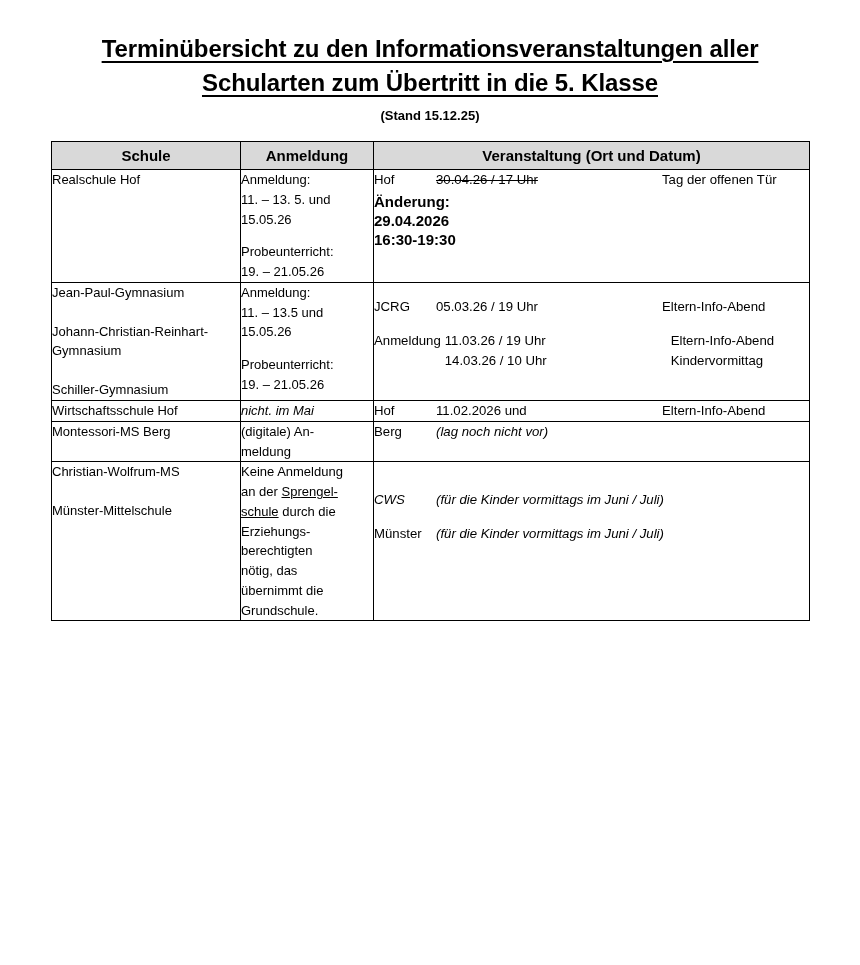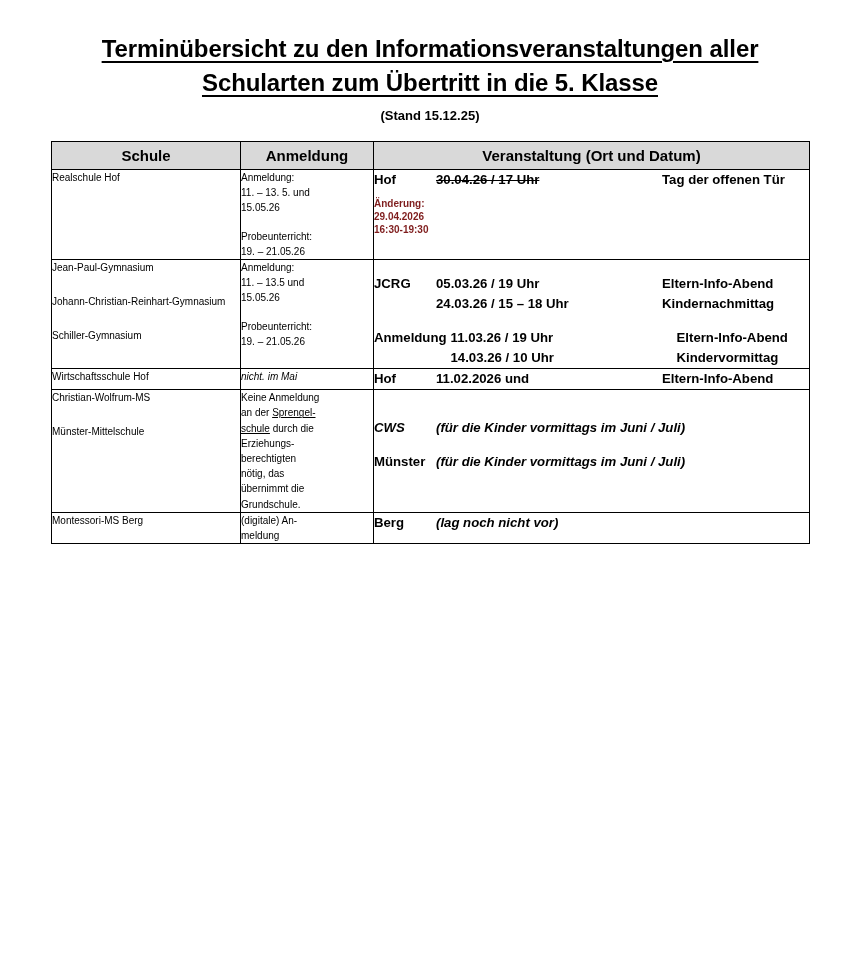--- a/index.html
+++ b/index.html
@@ -70,39 +70,39 @@
     text-align: center;
     height: 27px;
     line-height: 27px;
     padding: 0 4px;
   }
   .col-schule   { width: 189px; }
   .col-anmeld   { width: 133px; }
   .col-veranst  { width: 436px; }
 
   td.c-schule, td.c-anmeld {
-    font-size: 10px;
+    font-size: 13px;
     line-height: 1.52;
     padding: 12px 10px 12px 9px;
   }
   td.c-veranst {
     font-size: 13.2px;
     line-height: 1.52;
     padding: 12px 6px 12px 9px;
   }
 
   .blockgap { height: 13px; }
 
   .school-name + .school-name { margin-top: 19px; }
 
   .it { font-style: italic; }
   .ul { text-decoration: underline; }
 
   
-  .ev-group { display: table; width: 100%; font-weight: bold; }
+  .ev-group { display: table; width: 100%; }
   .ev-row { display: table-row; }
   .ev-loc {
     display: table-cell;
     width: 58px;
     white-space: nowrap;
     padding-right: 4px;
     vertical-align: top;
   }
   .ev-date {
     display: table-cell;
@@ -121,25 +121,25 @@
     white-space: nowrap;
     vertical-align: top;
   }
   .ev-spacer { height: 14px; }
 
   .strike {
     text-decoration: line-through;
     text-decoration-thickness: 1px;
   }
   .change {
-    color: #7f1d1d;
+    color: #000000;
     font-weight: bold;
-    font-size: 10px;
+    font-size: 15px;
     line-height: 1.28;
-    margin-top: 8px;
+    margin-top: 2px;
   }
 </style>
 </head>
 <body>
 
 <div class="page">
 
   <div class="title-block">
     <div class="doc-title">
       <span class="tline">Terminübersicht zu den Informationsveranstaltungen aller</span><br>
@@ -207,25 +207,20 @@
             <div>19. – 21.05.26</div>
           </td>
           <td class="c-veranst">
             <div class="ev-spacer"></div>
             <div class="ev-group">
               <div class="ev-row">
                 <span class="ev-loc">JCRG</span>
                 <span class="ev-date">05.03.26 / 19 Uhr</span>
                 <span class="ev-desc">Eltern-Info-Abend</span>
               </div>
-              <div class="ev-row">
-                <span class="ev-loc"></span>
-                <span class="ev-date">24.03.26 / 15 – 18 Uhr</span>
-                <span class="ev-desc">Kindernachmittag</span>
-              </div>
             </div>
             <div class="ev-spacer"></div>
             <div class="ev-group">
               <div class="ev-row">
                 <span class="ev-loc">Anmeldung</span>
                 <span class="ev-date">11.03.26 / 19 Uhr</span>
                 <span class="ev-desc">Eltern-Info-Abend</span>
               </div>
               <div class="ev-row">
                 <span class="ev-loc"></span>
@@ -245,20 +240,38 @@
           </td>
           <td class="c-veranst">
             <div class="ev-group">
               <div class="ev-row">
                 <span class="ev-loc">Hof</span>
                 <span class="ev-date">11.02.2026 und</span>
                 <span class="ev-desc">Eltern-Info-Abend</span>
               </div>
               <div class="ev-row">
                 <span class="ev-loc"></span>
+              </div>
+            </div>
+          </td>
+        </tr>
+
+        <tr>
+          <td class="c-schule">
+            <div class="school-name">Montessori-MS Berg</div>
+          </td>
+          <td class="c-anmeld">
+            <div>(digitale) An-</div>
+            <div>meldung</div>
+          </td>
+          <td class="c-veranst">
+            <div class="ev-group">
+              <div class="ev-row">
+                <span class="ev-loc">Berg</span>
+                <span class="ev-wide it">(lag noch nicht vor)</span>
               </div>
             </div>
           </td>
         </tr>
 
         <tr>
           <td class="c-schule">
             <div class="school-name">Christian-Wolfrum-MS</div>
             <div class="school-name">Münster-Mittelschule</div>
           </td>
@@ -282,36 +295,18 @@
             <div class="ev-spacer"></div>
             <div class="ev-group">
               <div class="ev-row">
                 <span class="ev-loc">Münster</span>
                 <span class="ev-wide it">(für die Kinder vormittags im Juni / Juli)</span>
               </div>
             </div>
           </td>
         </tr>
 
-        <tr>
-          <td class="c-schule">
-            <div class="school-name">Montessori-MS Berg</div>
-          </td>
-          <td class="c-anmeld">
-            <div>(digitale) An-</div>
-            <div>meldung</div>
-          </td>
-          <td class="c-veranst">
-            <div class="ev-group">
-              <div class="ev-row">
-                <span class="ev-loc">Berg</span>
-                <span class="ev-wide it">(lag noch nicht vor)</span>
-              </div>
-            </div>
-          </td>
-        </tr>
-
 
       </tbody>
     </table>
   </div>
 
 </div>
 
 </body></html>

